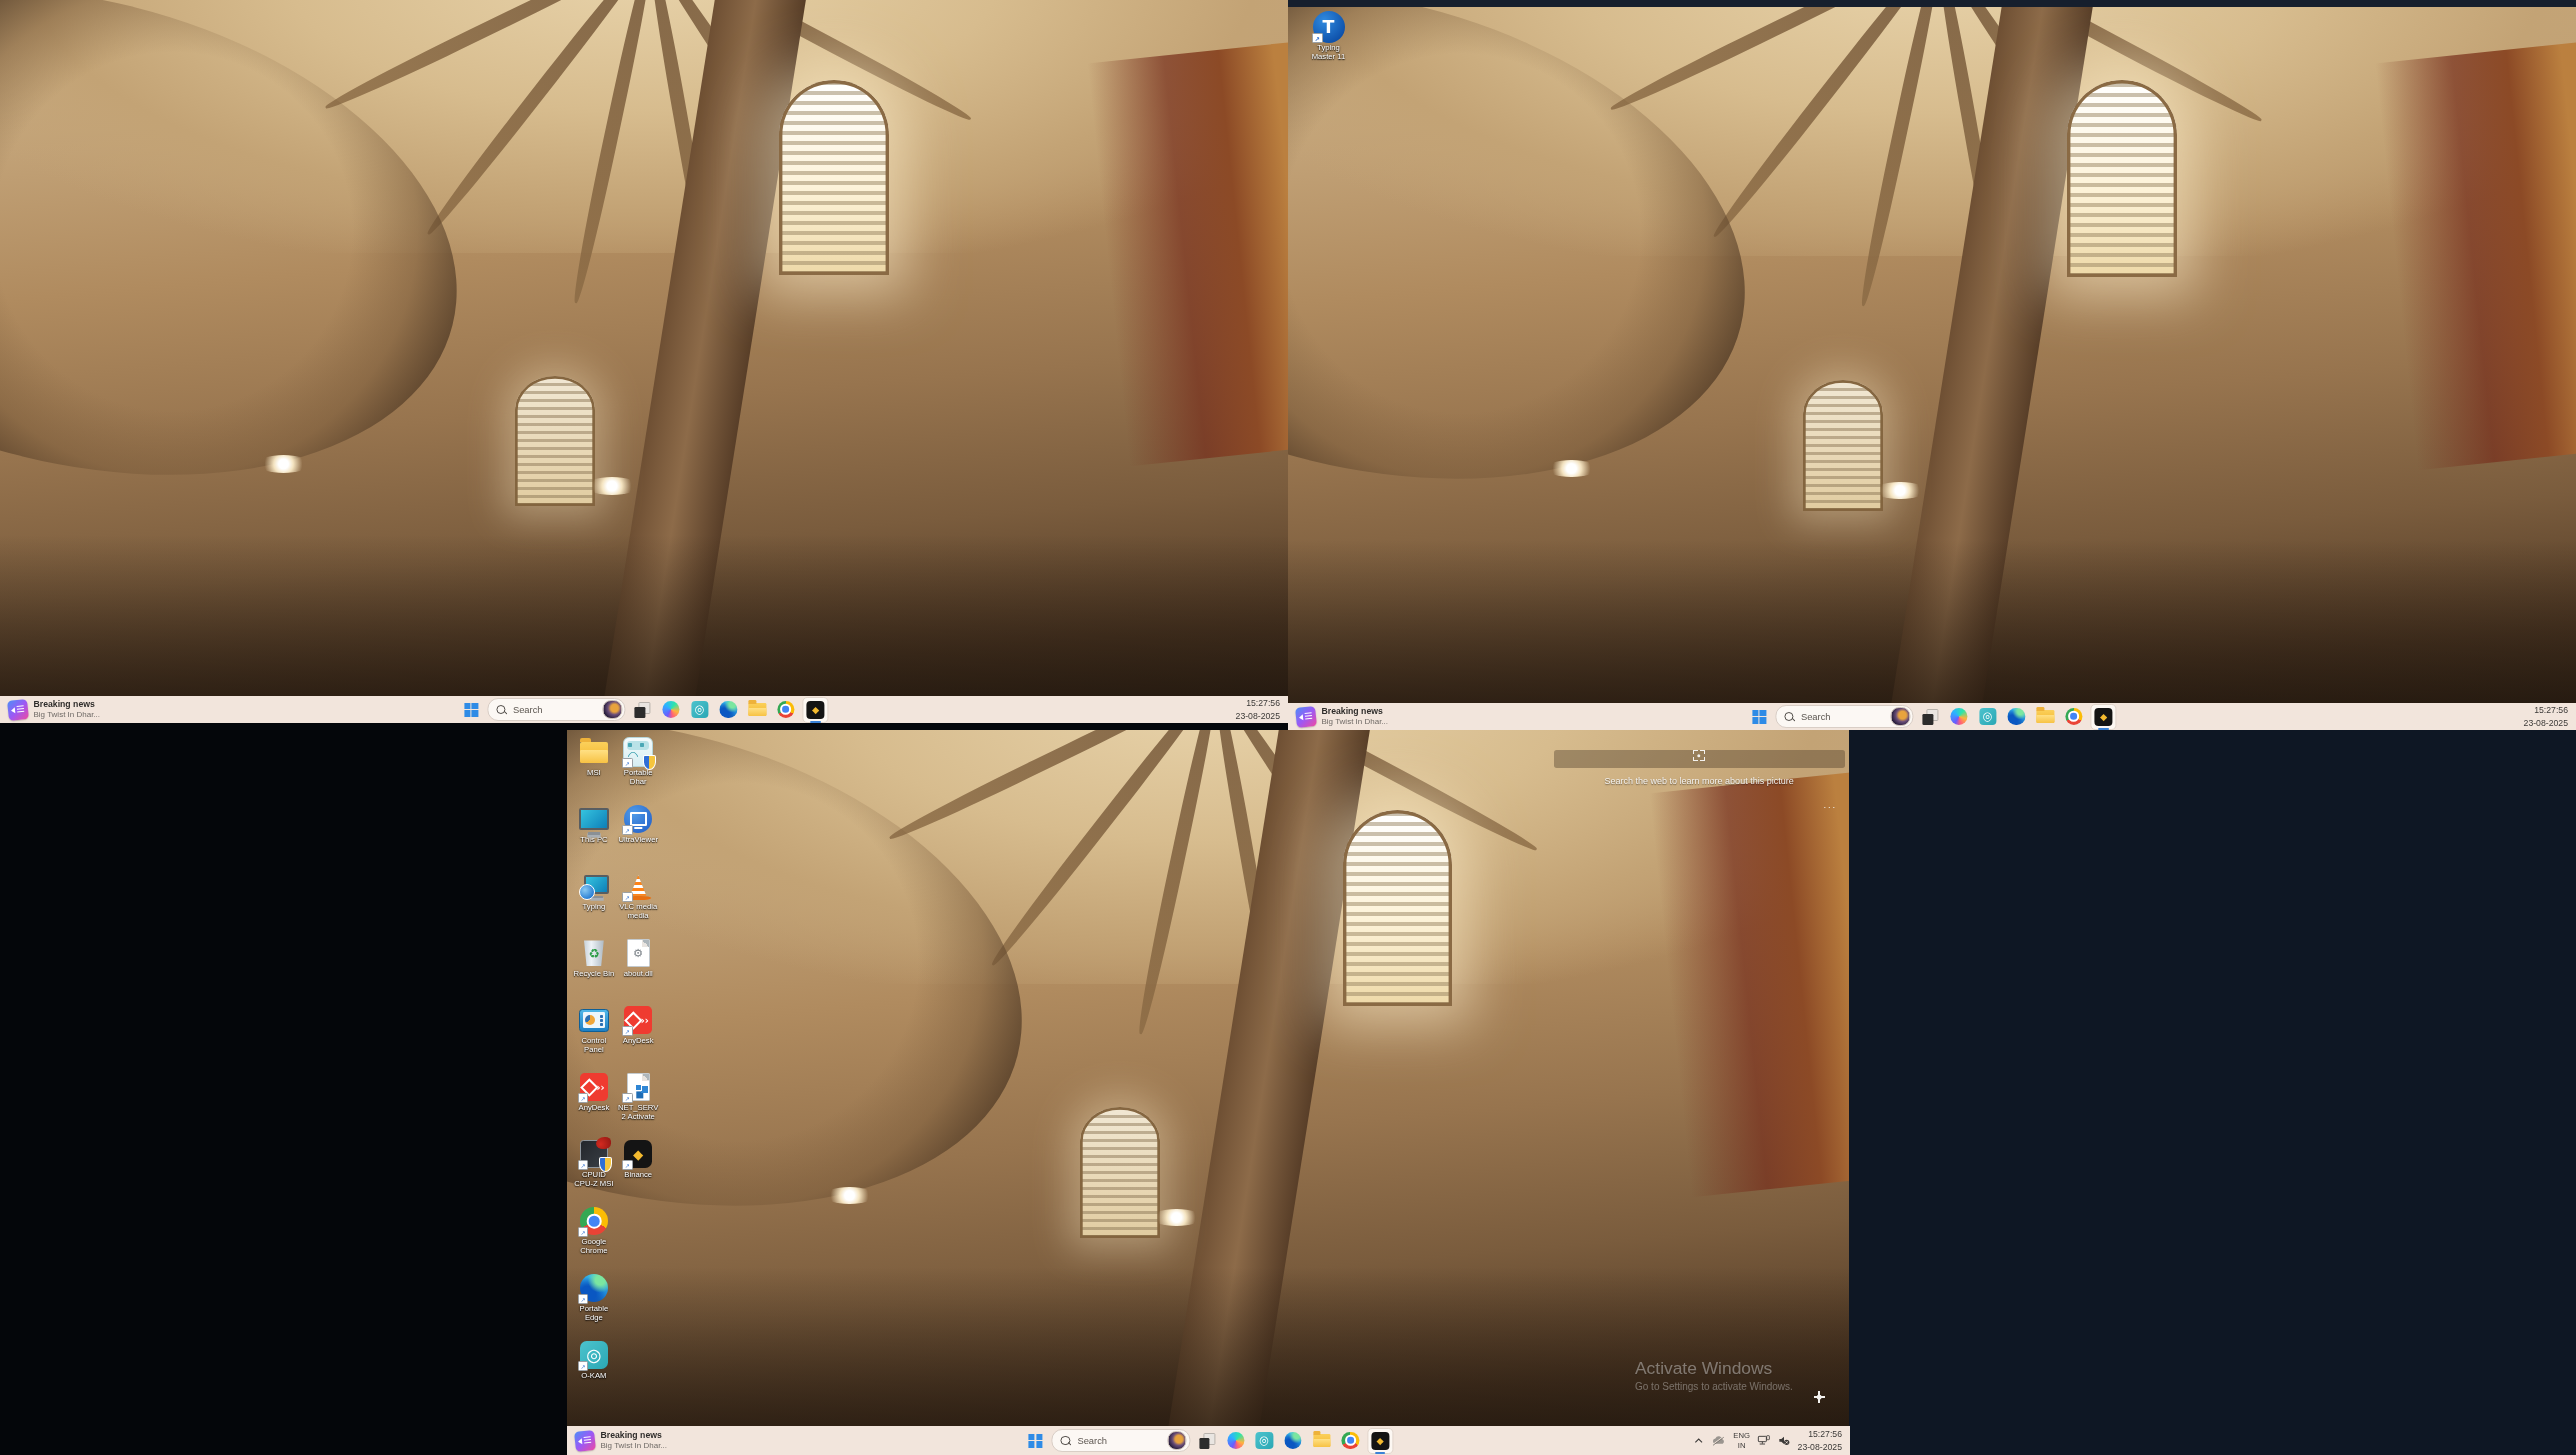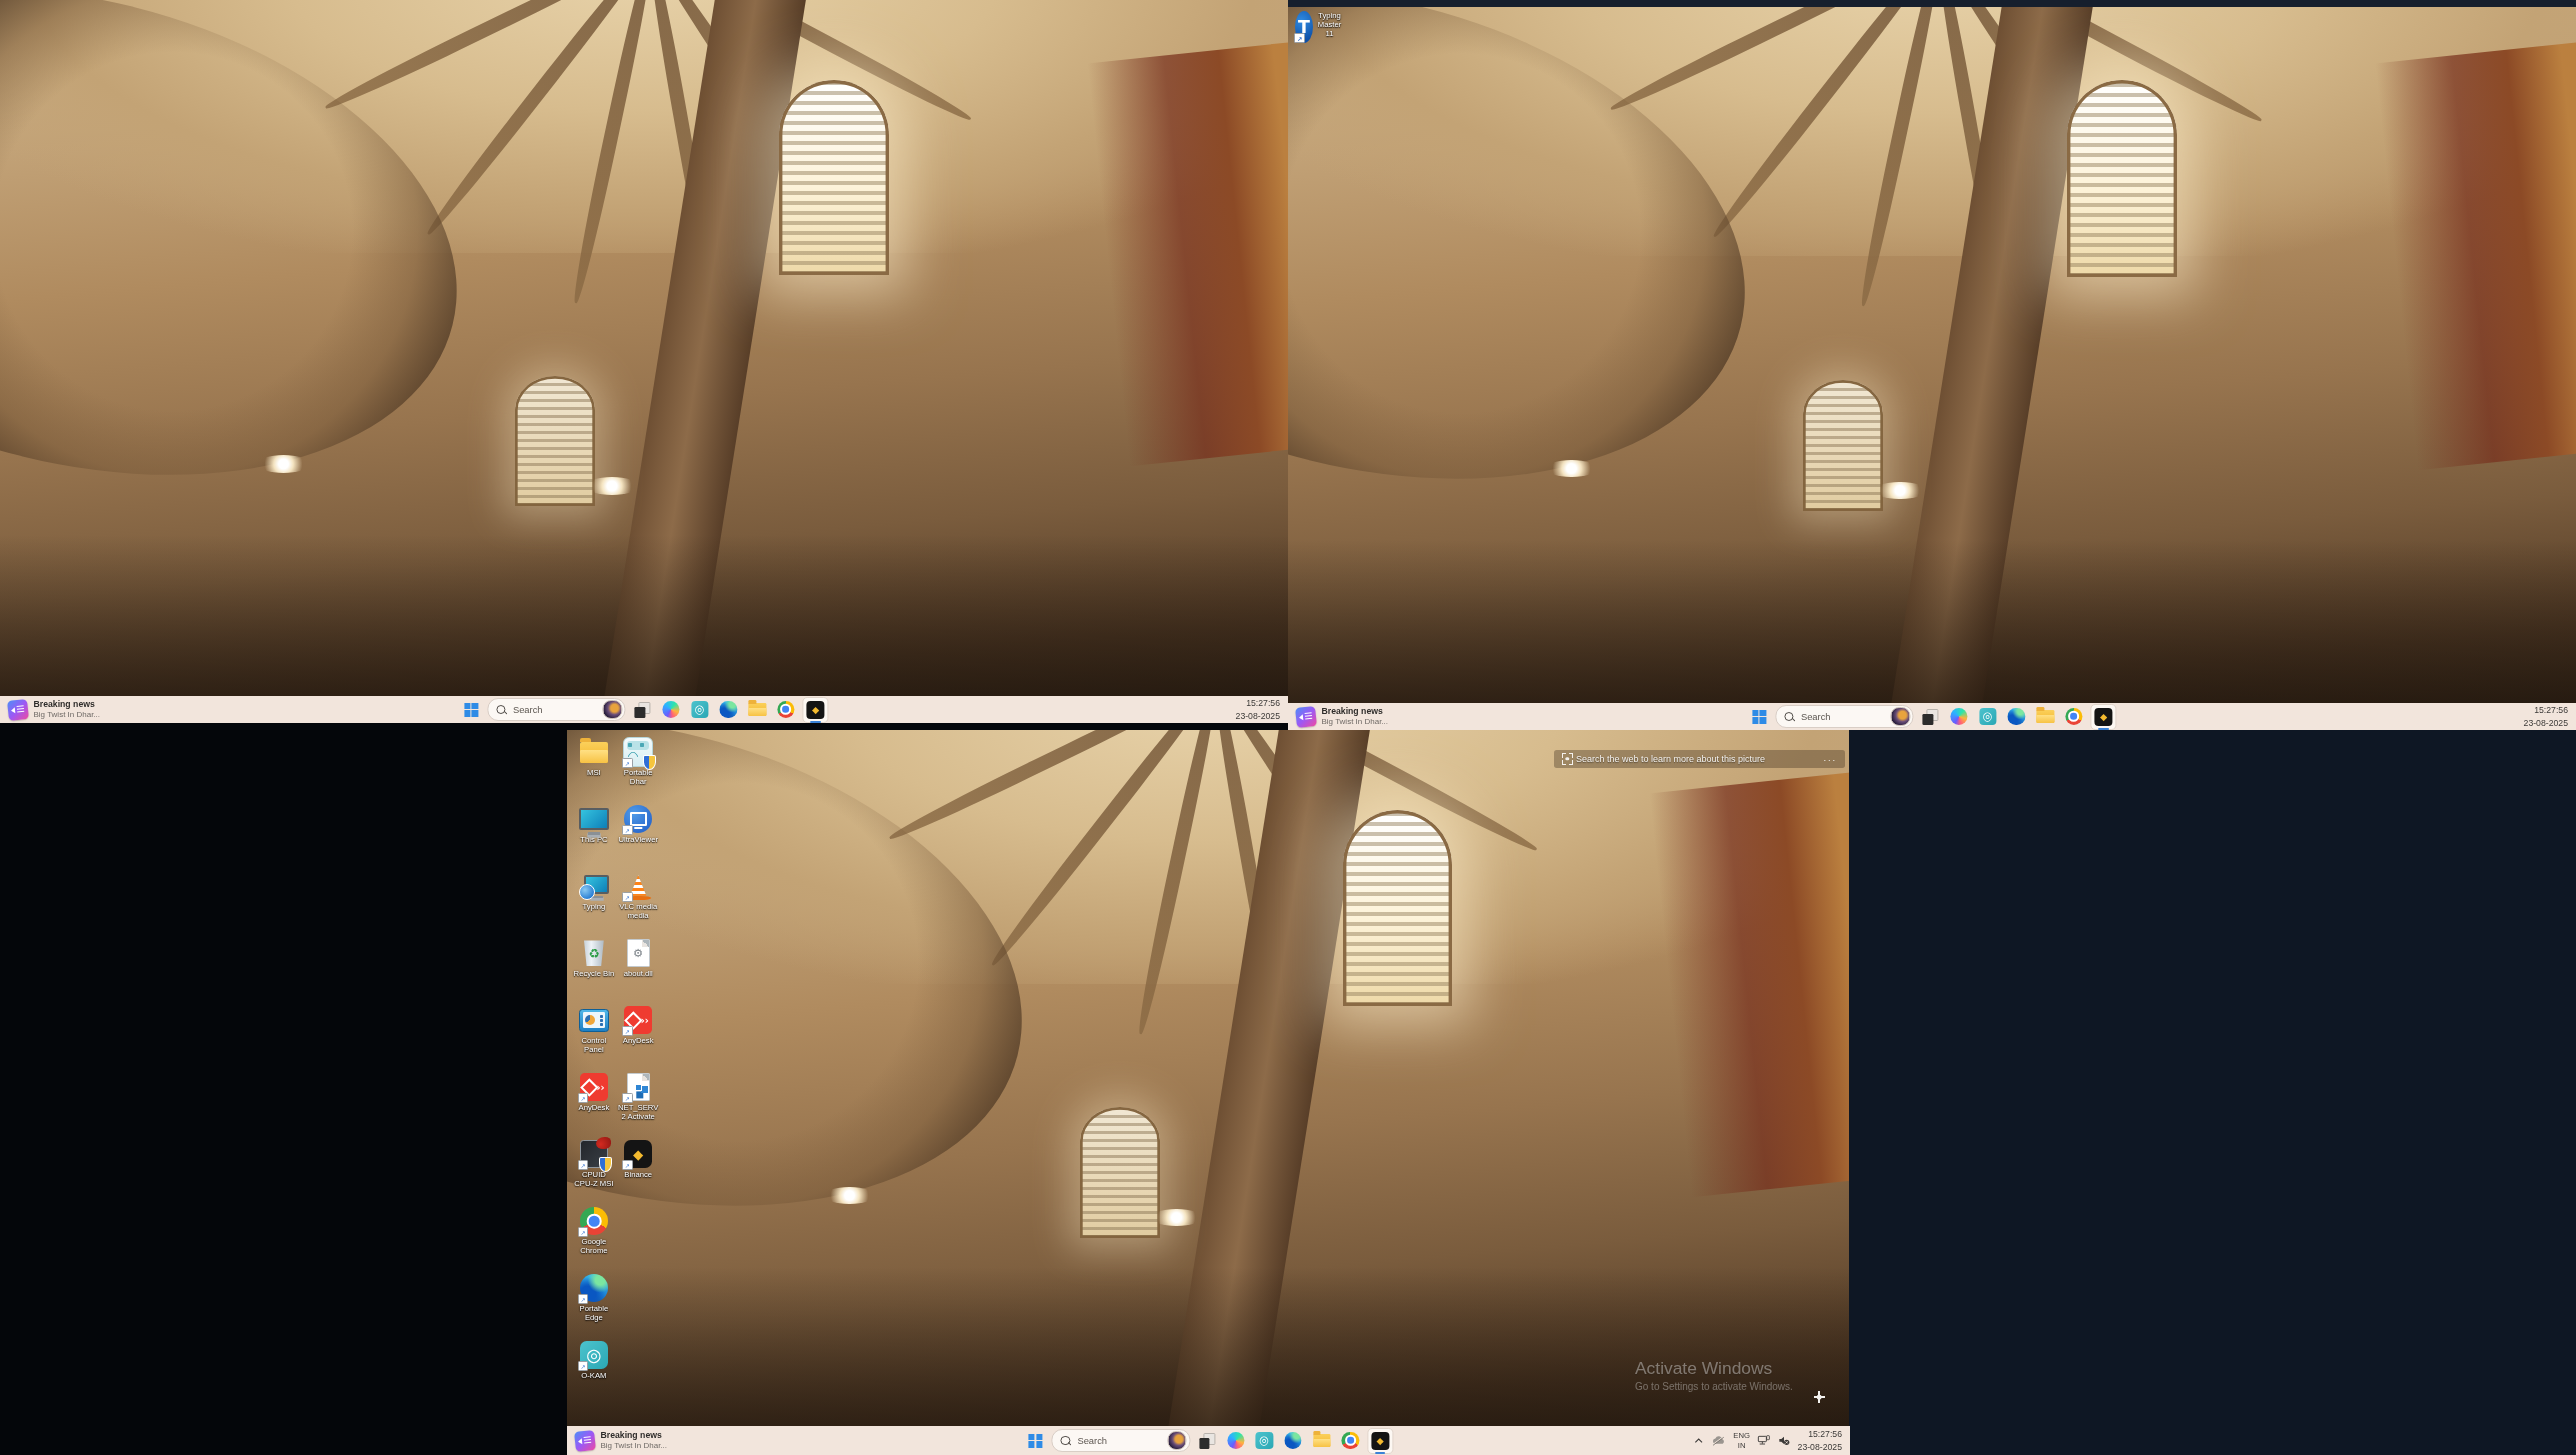--- a/index.html
+++ b/index.html
@@ -173,29 +173,29 @@
     background:#e86f10;border-radius:50%;}
   .pag{width:21px;height:26px;background:#fff;border:0.7px solid #c4cace;border-radius:1.3px;
     display:flex;align-items:center;justify-content:center;position:relative;}
   .pag::before{content:"";position:absolute;top:-0.7px;right:-0.7px;width:7.4px;height:7.4px;
     background:linear-gradient(225deg,#aeb6bb 50%,#e8e4e0 50%);}
   .gear{color:#7a8187;font-size:11.4px;}
   .cubes{width:4.7px;height:4.7px;background:#2f86d4;border:0.7px solid #fff;
     box-shadow:6px 2px 0 #2f86d4,1.3px 7.4px 0 #1f6cb4;}
   .bnb-lg{width:27.5px;height:27.5px;border-radius:6.7px;font-size:13.4px;}
   
-  .tm-icon{position:absolute;left:7px;top:10.7px;width:51px;display:flex;
-    cursor:pointer;z-index:4;}
+  .tm-icon{position:absolute;left:15px;top:10.7px;width:51px;display:flex;flex-direction:column;
+    align-items:center;cursor:pointer;z-index:4;}
   .tpm{width:32px;height:32px;border-radius:50%;position:relative;display:flex;align-items:center;justify-content:center;
     background:radial-gradient(circle at 35% 30%,#2f8ae0,#0d4fa8 78%);color:#fff;font-weight:bold;font-size:17.4px;}
   .tpm::before{content:"T";font-family:"DejaVu Sans",sans-serif;}
   
   .spotlight{position:absolute;right:5.4px;top:20px;width:275px;height:18px;border-radius:2.7px;
-    background:rgba(52,38,24,.34);display:flex;align-items:center;gap:3px;padding:0 8px;
-    color:#f4f2ef;z-index:4;cursor:pointer;}
+    background:rgba(52,38,24,.34);display:flex;align-items:center;gap:15px;padding:0 8px;
+    color:#f4f2ef;z-index:4;cursor:pointer;flex-direction:column;}
   .spot-text{font-size:9px;text-shadow:0 0.7px 1.3px rgba(0,0,0,.5);white-space:nowrap;}
   .spot-more{margin-left:auto;font-size:9.4px;letter-spacing:1.3px;cursor:pointer;}
   .vs-icon{width:11.4px;height:11.4px;position:relative;flex:0 0 auto;}
   .vs-icon i{position:absolute;width:3.4px;height:3.4px;border:1.3px solid #f4f2ef;}
   .vs-icon i.c1{left:0;top:0;border-right:none;border-bottom:none;}
   .vs-icon i.c2{right:0;top:0;border-left:none;border-bottom:none;}
   .vs-icon i.c3{left:0;bottom:0;border-right:none;border-top:none;}
   .vs-icon i.c4{right:0;bottom:0;border-left:none;border-top:none;}
   .vs-icon b{position:absolute;left:50%;top:50%;transform:translate(-50%,-50%);
     width:3.4px;height:3.4px;border-radius:50%;background:#f4f2ef;}

